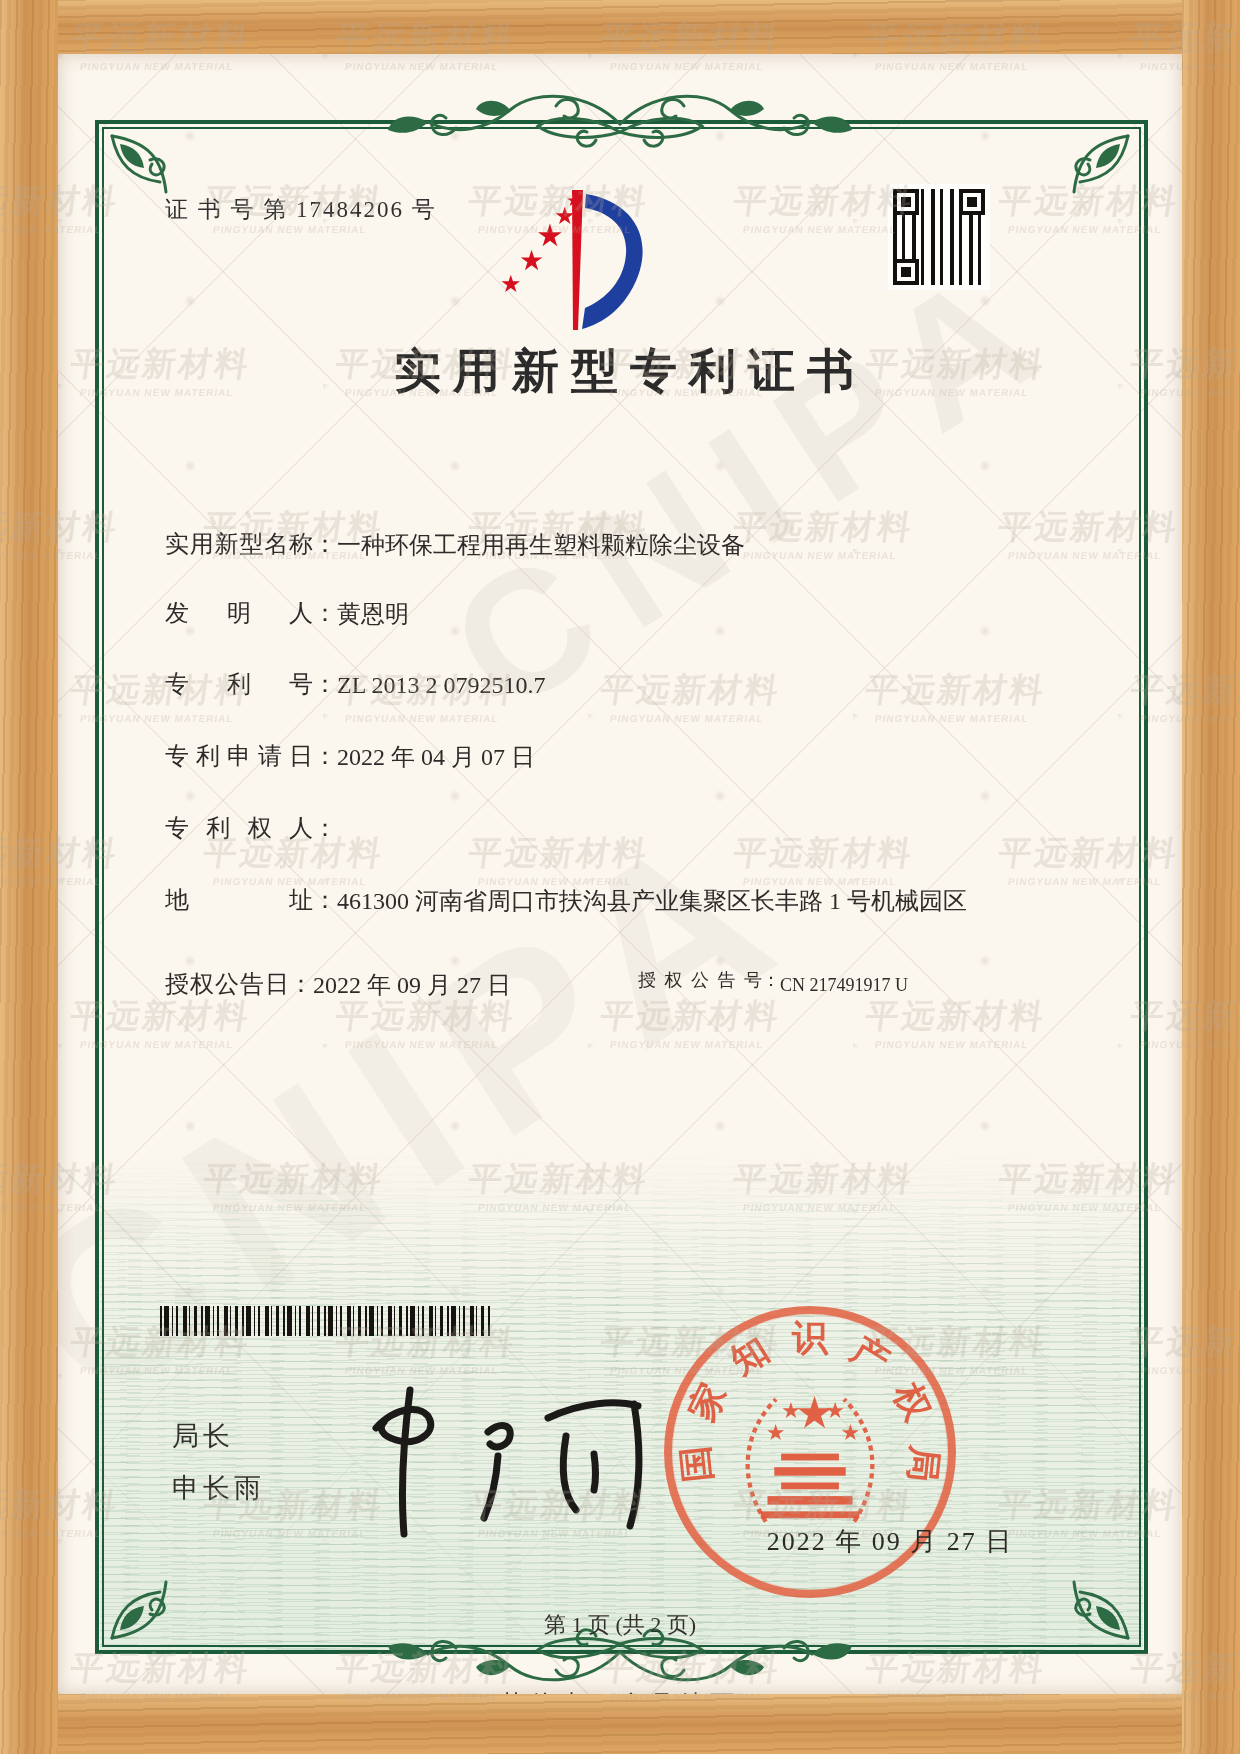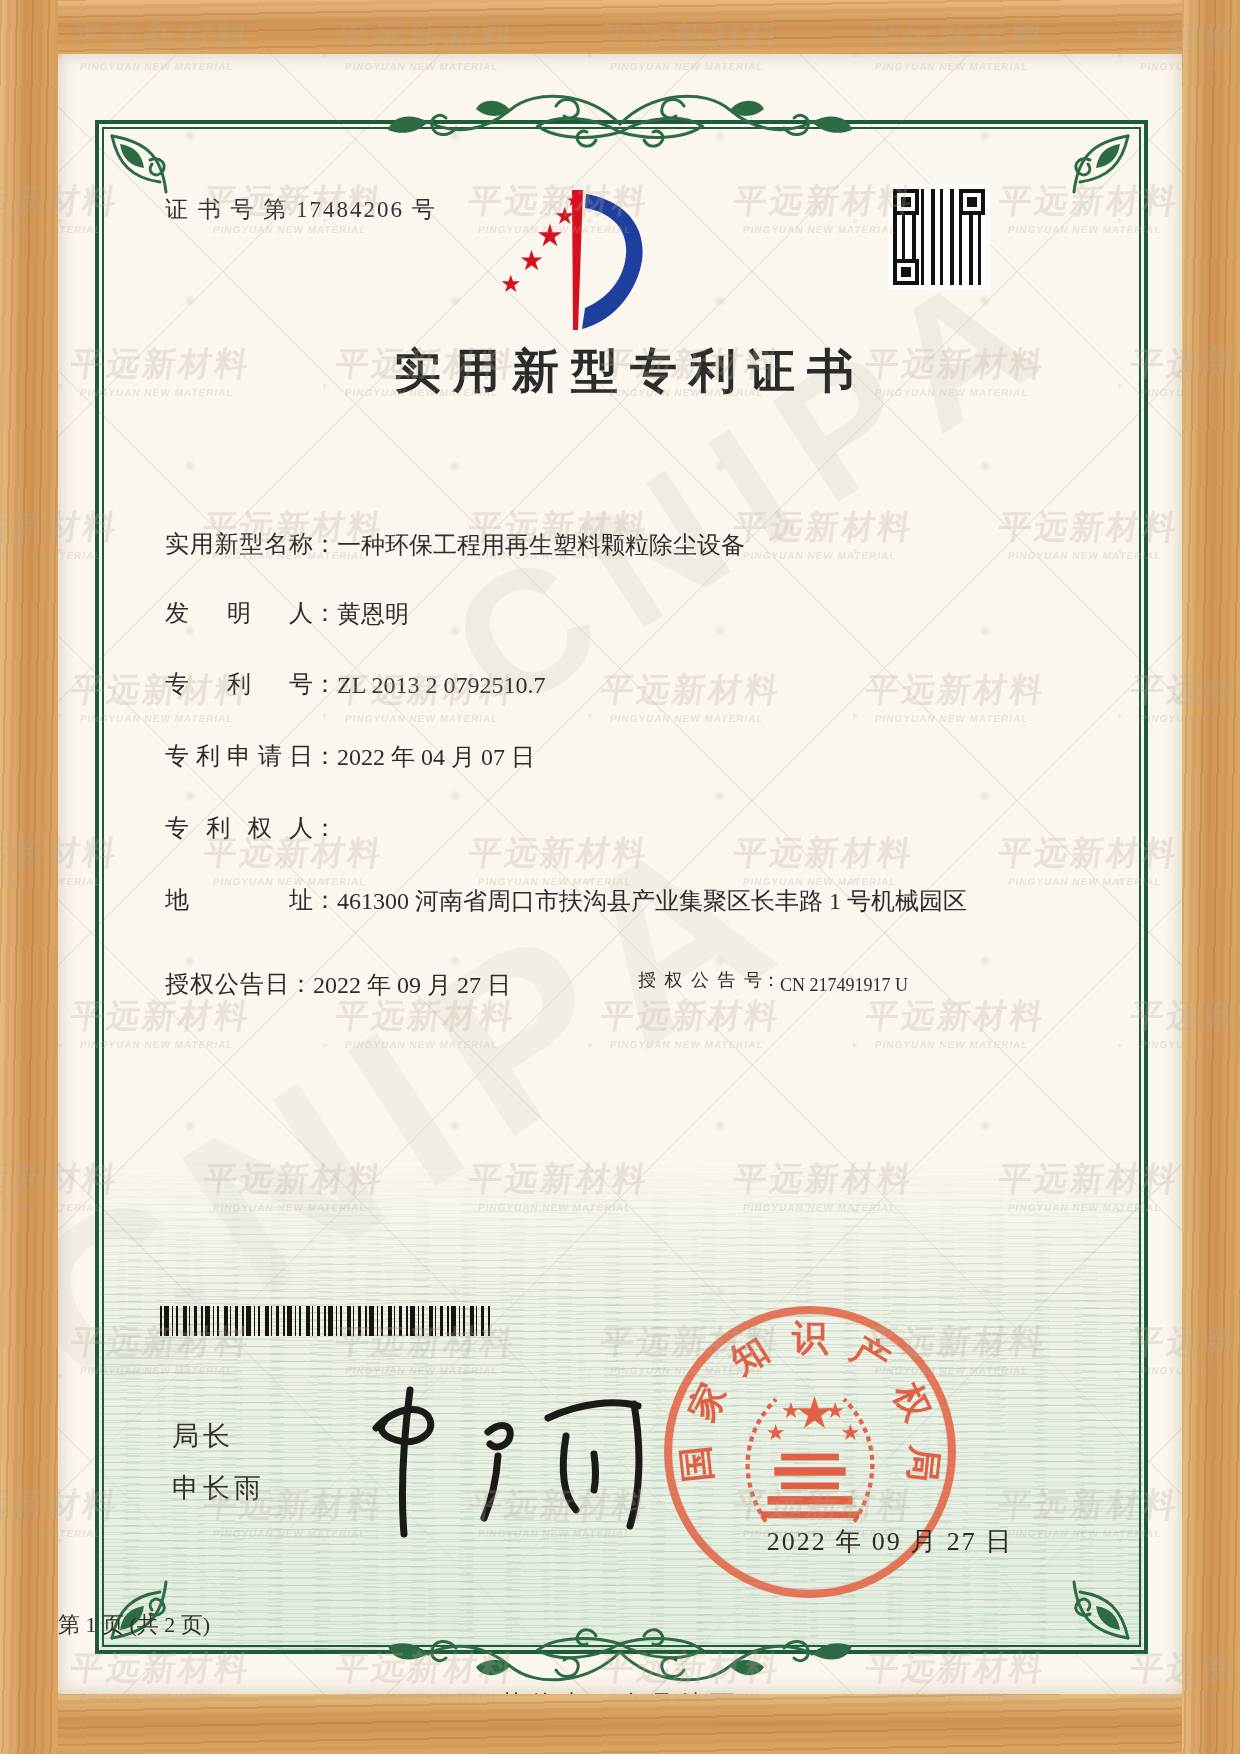--- a/index.html
+++ b/index.html
@@ -110,21 +110,21 @@
   .seal-ring { position:absolute; inset:0; border-radius:50%; border:8px solid rgba(226,90,58,.82);
     box-shadow:0 0 0 1px rgba(226,90,58,.15) inset; }
   .seal-char { position:absolute; left:50%; top:50%; width:44px; height:44px; margin:-22px 0 0 -22px;
     display:flex; align-items:center; justify-content:center;
     font-size:36px; font-weight:bold; color:rgba(222,82,52,.9);
     transform:rotate(var(--a)) translateY(-114px); }
   .seal-emblem { position:absolute; left:61px; top:66px; }
   .seal-date { position:absolute; left:667px; top:1470px; width:330px; text-align:center;
     font-size:26px; color:#2c2a27; letter-spacing:2px; z-index:5; }
 
-  .page-info { position:absolute; left:0; width:100%; top:1556px; text-align:left;
+  .page-info { position:absolute; left:0; width:100%; top:1556px; text-align:center;
     font-size:22px; color:#33302c; }
   .cont-note { position:absolute; left:0; width:100%; top:1634px; text-align:center;
     font-size:24px; color:#33302c; letter-spacing:6px; }
 
   
   .wm-layer { position:absolute; inset:0; z-index:50; pointer-events:none; overflow:hidden; }
   .wm-tile { position:absolute; width:230px; text-align:center; transform:skewX(-8deg); }
   .wm-cn { display:block; font-family:"Liberation Sans","DejaVu Sans",sans-serif; font-weight:bold;
     font-size:33px; letter-spacing:3px; color:rgba(182,170,155,.26); }
   .wm-en { display:block; font-family:"Liberation Sans","DejaVu Sans",sans-serif; font-weight:bold;

